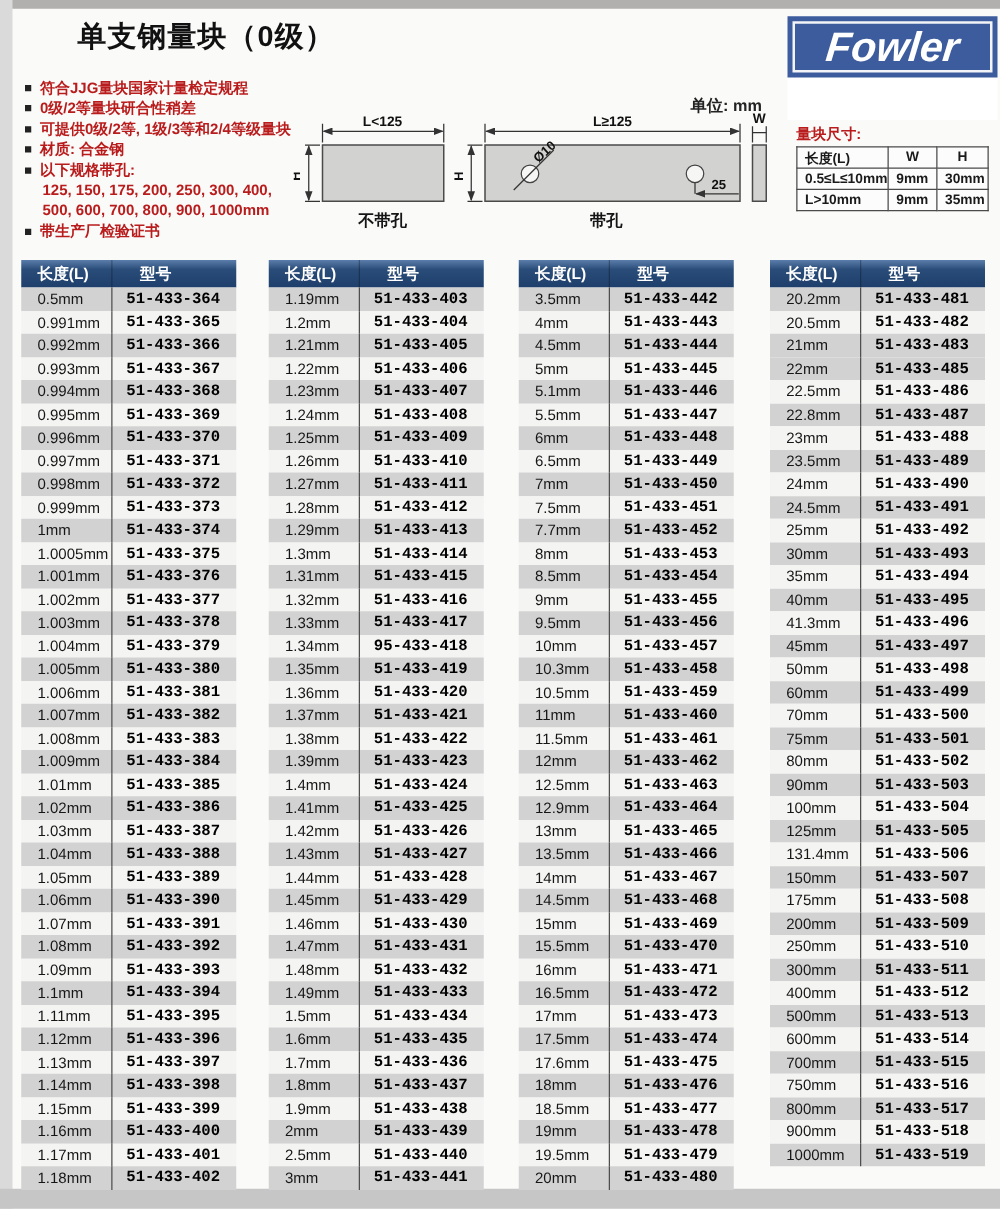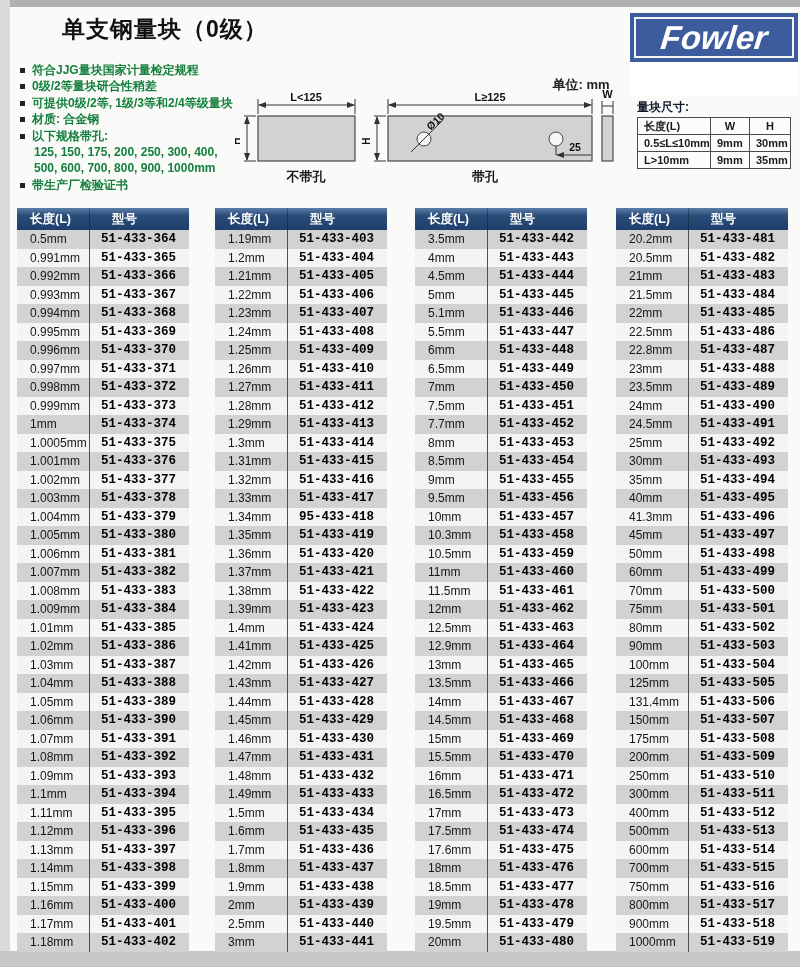--- a/index.html
+++ b/index.html
@@ -11,31 +11,31 @@
 
   .page-title{position:absolute;left:22px;top:14px;font-size:23px;font-weight:bold;color:#111;letter-spacing:1px;margin-left:40px;}
 
   .logo-card{position:absolute;left:630px;top:13px;width:168px;height:83px;background:#ffffff;}
   .logo{position:absolute;left:630px;top:13px;width:168px;height:49px;background:#3d5c9d;
         display:flex;align-items:center;justify-content:center;box-sizing:border-box;}
   .logo-frame{position:absolute;left:4px;top:4px;right:4px;bottom:4px;border:2px solid #f2f4f8;}
   .logo-text{position:relative;color:#ffffff;font-size:33px;font-weight:bold;font-style:italic;
              transform:skewX(-6deg);letter-spacing:0px;line-height:1;}
 
-  .features{position:absolute;left:20px;top:62px;width:235px;font-size:12px;font-weight:bold;color:#15803d;}
+  .features{position:absolute;left:20px;top:62px;width:235px;font-size:12px;font-weight:bold;color:#b91c1c;}
   .feat{display:flex;align-items:flex-start;line-height:16.4px;}
   .feat .sq{display:inline-block;width:5px;height:5px;background:#222;margin:6px 7px 0 0;flex:none;}
   .feat.cont{padding-left:14px;}
 
   .unit-label{position:absolute;left:545px;top:76px;width:72px;text-align:center;
               font-size:13px;font-weight:bold;color:#222;}
 
   .diagram{position:absolute;left:235px;top:88px;}
 
-  .size-title{position:absolute;left:637px;top:99px;font-size:12px;font-weight:bold;color:#0f172a;}
+  .size-title{position:absolute;left:637px;top:99px;font-size:12px;font-weight:bold;color:#b91c1c;}
   .size-table{position:absolute;left:637px;top:117px;border-collapse:collapse;background:#fcfcfc;}
   .size-table td,.size-table th{border:1px solid #4a4a4a;font-size:11px;font-weight:bold;color:#1a1a1a;
       height:16px;padding:0 0 0 6px;text-align:left;}
   .size-table th.num,.size-table td.num{text-align:center;padding:0 2px;}
   .size-table .c-l{width:66px;}
   .size-table .c-w{width:34px;}
   .size-table .c-h{width:36px;}
 
   .gtable{position:absolute;top:208px;width:172px;}
   .gtable.t0{left:17px;}
@@ -666,24 +666,20 @@
       <div class="mc">51-433-481</div>
     </div>
     <div class="grow even">
       <div class="lc">20.5mm</div>
       <div class="mc">51-433-482</div>
     </div>
     <div class="grow odd">
       <div class="lc">21mm</div>
       <div class="mc">51-433-483</div>
     </div>
-    <div class="grow even">
-      <div class="lc">21.5mm</div>
-      <div class="mc">51-433-484</div>
-    </div>
     <div class="grow odd">
       <div class="lc">22mm</div>
       <div class="mc">51-433-485</div>
     </div>
     <div class="grow even">
       <div class="lc">22.5mm</div>
       <div class="mc">51-433-486</div>
     </div>
     <div class="grow odd">
       <div class="lc">22.8mm</div>

